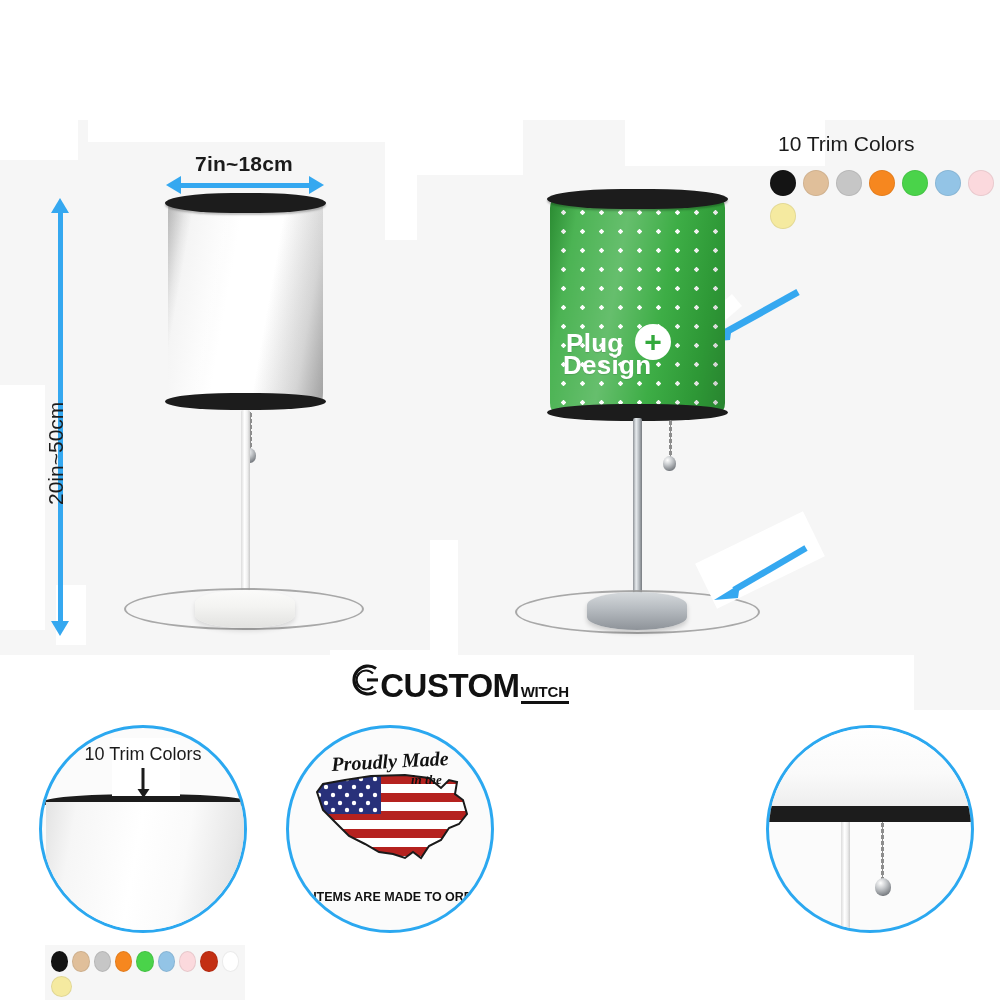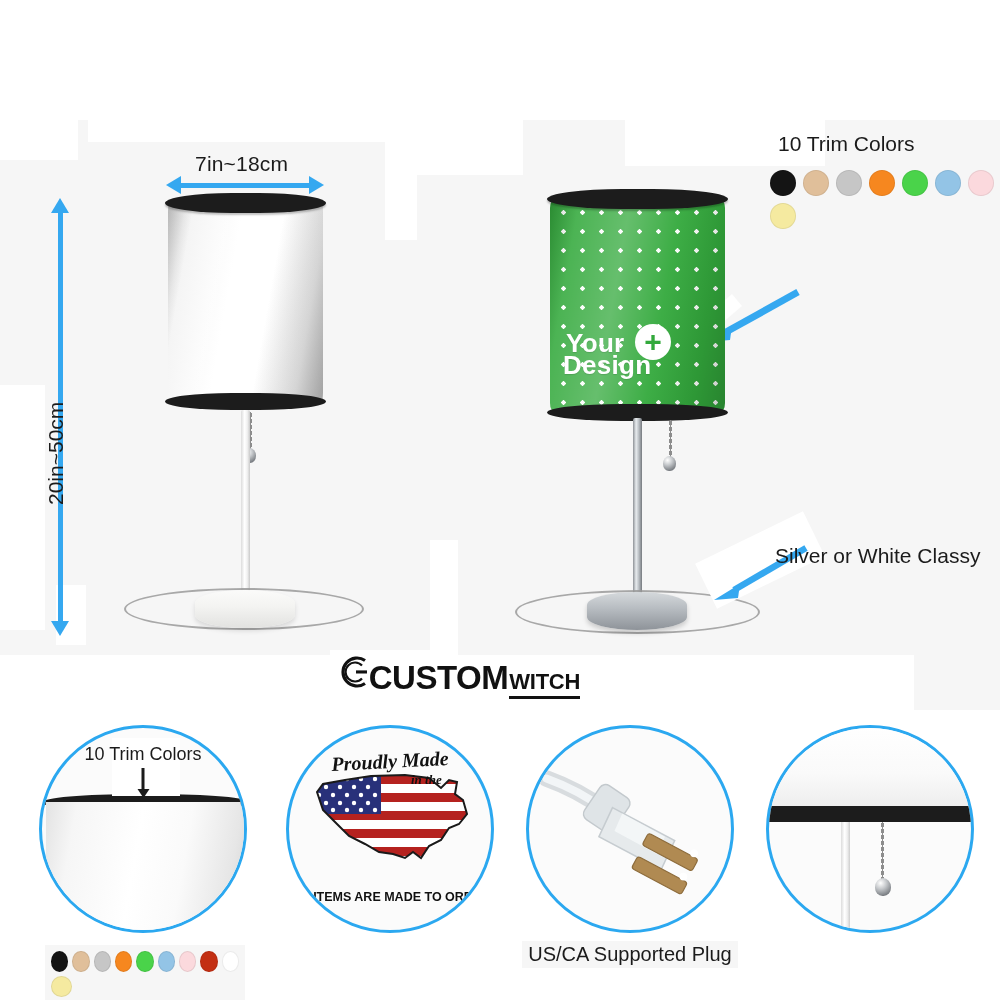--- a/index.html
+++ b/index.html
@@ -30,21 +30,21 @@
 
   
   .stage {
     position: absolute; left: 0; top: 120px; width: 1000px; height: 590px;
     background: #f6f6f6;
   }
   .white-patch { position: absolute; background: #ffffff; }
 
   
   .dim-label {
-    position: absolute; color: #1b1b1b; font-size: 21px; font-weight: 400;
+    position: absolute; color: #1b1b1b; font-size: 21px; font-weight: 700;
     font-family: "Liberation Sans Narrow","Liberation Sans", sans-serif;
     letter-spacing: .2px; white-space: nowrap;
   }
   .arrow-h {
     position: absolute; height: 5px; background: #35a8f0;
   }
   .arrow-h::before, .arrow-h::after {
     content: ""; position: absolute; top: -7px; width: 0; height: 0;
     border-top: 9.5px solid transparent; border-bottom: 9.5px solid transparent;
   }
@@ -140,31 +140,31 @@
   .callout-label {
     position: absolute; font-size: 21px; color: #1b1b1b;
     font-family: "Liberation Sans Narrow","Liberation Sans", sans-serif;
     white-space: nowrap;
   }
   .diag-arrow { position: absolute; }
 
   
   .logo-band {
     position: absolute; left: 0; top: 655px; width: 914px; height: 58px;
-    display: flex; align-items: flex-start; justify-content: center; background: #ffffff;
+    display: flex; align-items: center; justify-content: center; background: #ffffff;
   }
   .logo { display: flex; align-items: baseline; }
   .logo-c { margin-right: 1px; }
   .logo-main {
     font-family: "Liberation Sans", sans-serif; font-weight: bold;
     font-size: 33px; letter-spacing: -0.5px; color: #111111;
   }
   .logo-sub {
     font-family: "Liberation Sans", sans-serif; font-weight: bold;
-    font-size: 22px; letter-spacing: -0.2px; color: #111111;
+    font-size: 15px; letter-spacing: -0.2px; color: #111111;
     border-bottom: 3px solid #111111; padding-bottom: 1px; margin-left: 1px;
   }
 
   
   .features { position: absolute; left: 0; top: 713px; width: 1000px; height: 287px; background: #ffffff; }
   .feature { position: absolute; top: 0; width: 250px; height: 287px; }
   .circle {
     position: absolute; left: 50%; transform: translateX(-50%); top: 12px;
     width: 208px; height: 208px; border-radius: 50%;
     border: 3px solid #2ba8f0; overflow: hidden; background: #fbfbfb;
@@ -295,21 +295,21 @@
       <div class="base base-white" style="left:195px;top:470px;width:100px;height:38px;"></div>
     </div>
 
     <div class="lamp" style="left:420px;top:0;width:420px;height:540px;">
 
       <div class="shade-wrap" style="left:130px;top:78px;width:175px;height:215px;">
         <div class="shade-body shade-green">
           <div class="dots"></div>
           <div class="shade-shine"></div>
 
-          <div class="design-text" style="left:16px;top:130px;">Your</div>
+          <div class="design-text" style="left:16px;top:130px;">Plug</div>
           <div class="plus-badge" style="left:85px;top:126px;">+</div>
           <div class="design-text" style="left:13px;top:152px;">Design</div>
         </div>
         <div class="trim-top" style="top:-9px;"></div>
         <div class="trim-bot" style="bottom:-8px;"></div>
       </div>
 
       <div class="chain" style="left:249px;top:300px;height:38px;"></div>
       <div class="chain-ball" style="left:243px;top:336px;"></div>
 
@@ -317,21 +317,20 @@
 
       <div class="cord-ring" style="left:95px;top:470px;width:245px;height:44px;"></div>
       <div class="base base-silver" style="left:167px;top:472px;width:100px;height:38px;"></div>
     </div>
 
     <div class="white-patch" style="left:700px;top:415px;width:120px;height:50px;transform:rotate(-26deg)"></div>
     <svg class="diag-arrow" style="left:700px;top:418px;" width="120" height="70">
       <line x1="106" y1="10" x2="34" y2="52" stroke="#35a8f0" stroke-width="6.5"></line>
       <polygon points="14,62 40,46 38,60" fill="#35a8f0"></polygon>
     </svg>
-    <div class="callout-label" style="left:775px;top:424px;">Silver or White Classy</div>
   </div>
 
   <div class="logo-band">
     <div class="logo">
       <svg class="logo-c" width="34" height="34" viewBox="0 0 34 34">
         <path d="M31 5.5A14 14 0 1 0 31 28.5" fill="none" stroke="#111" stroke-width="3.2"></path>
         <path d="M28 10.5A9.5 9.5 0 1 0 28 23.5" fill="none" stroke="#111" stroke-width="2.2"></path>
         <rect x="22" y="15.4" width="11" height="3.1" fill="#111"></rect>
       </svg>
       <span class="logo-main">CUSTOM</span>
@@ -416,40 +415,20 @@
                      L154,34 L158,48 L150,58 L140,62 L132,74 L120,80 L112,92 L104,86 L96,92
                      L84,88 L70,86 L56,78 L40,70 L28,58 L14,44 Z" fill="none" stroke="#1a1a1a" stroke-width="2"></path>
           </svg>
           <div class="usa-top">Proudly Made</div>
           <div class="usa-inthe">in the</div>
           <div class="usa-foot">ALL ITEMS ARE MADE TO ORDER!</div>
         </div>
       </div>
     </div>
 
-    <div class="feature" style="left:505px;">
-      <div class="circle">
-        <svg class="plug-wrap" viewBox="0 0 208 208">
-          <g>
-            <path d="M18,52 C40,60 62,72 78,84" stroke="#d8dcdf" stroke-width="17" fill="none" stroke-linecap="round"></path>
-            <path d="M18,52 C40,60 62,72 78,84" stroke="#f2f5f7" stroke-width="8" fill="none" stroke-linecap="round"></path>
-            <rect x="62" y="62" width="36" height="42" rx="7" transform="rotate(34 80 83)" fill="#dfe4e7" stroke="#c3c9cd" stroke-width="1.5"></rect>
-            <path d="M86,82 L150,116 L136,146 L72,112 Z" fill="#e6eaec" stroke="#c6ccd0" stroke-width="1.6"></path>
-            <path d="M96,88 L140,112 L132,130 L88,106 Z" fill="#f5f8f9" opacity=".85"></path>
-            <rect x="123" y="108" width="58" height="14" rx="3" transform="rotate(28 123 108)" fill="#b08a52" stroke="#8d6c3c" stroke-width="1.2"></rect>
-            <rect x="112" y="132" width="58" height="14" rx="3" transform="rotate(28 112 132)" fill="#b08a52" stroke="#8d6c3c" stroke-width="1.2"></rect>
-            <circle cx="170" cy="129" r="4" fill="#ffffff"></circle>
-            <circle cx="159" cy="153" r="4" fill="#ffffff"></circle>
-          </g>
-        </svg>
-      </div>
-      <div class="feature-caption">
-        <span class="caption-bg">US/CA Supported Plug</span>
-      </div>
-    </div>
 
     <div class="feature" style="left:745px;">
       <div class="circle">
         <div class="c4-shade"></div>
         <div class="c4-trim"></div>
         <div class="c4-pole"></div>
         <div class="c4-chain"></div>
         <div class="c4-ball"></div>
       </div>
     </div>

